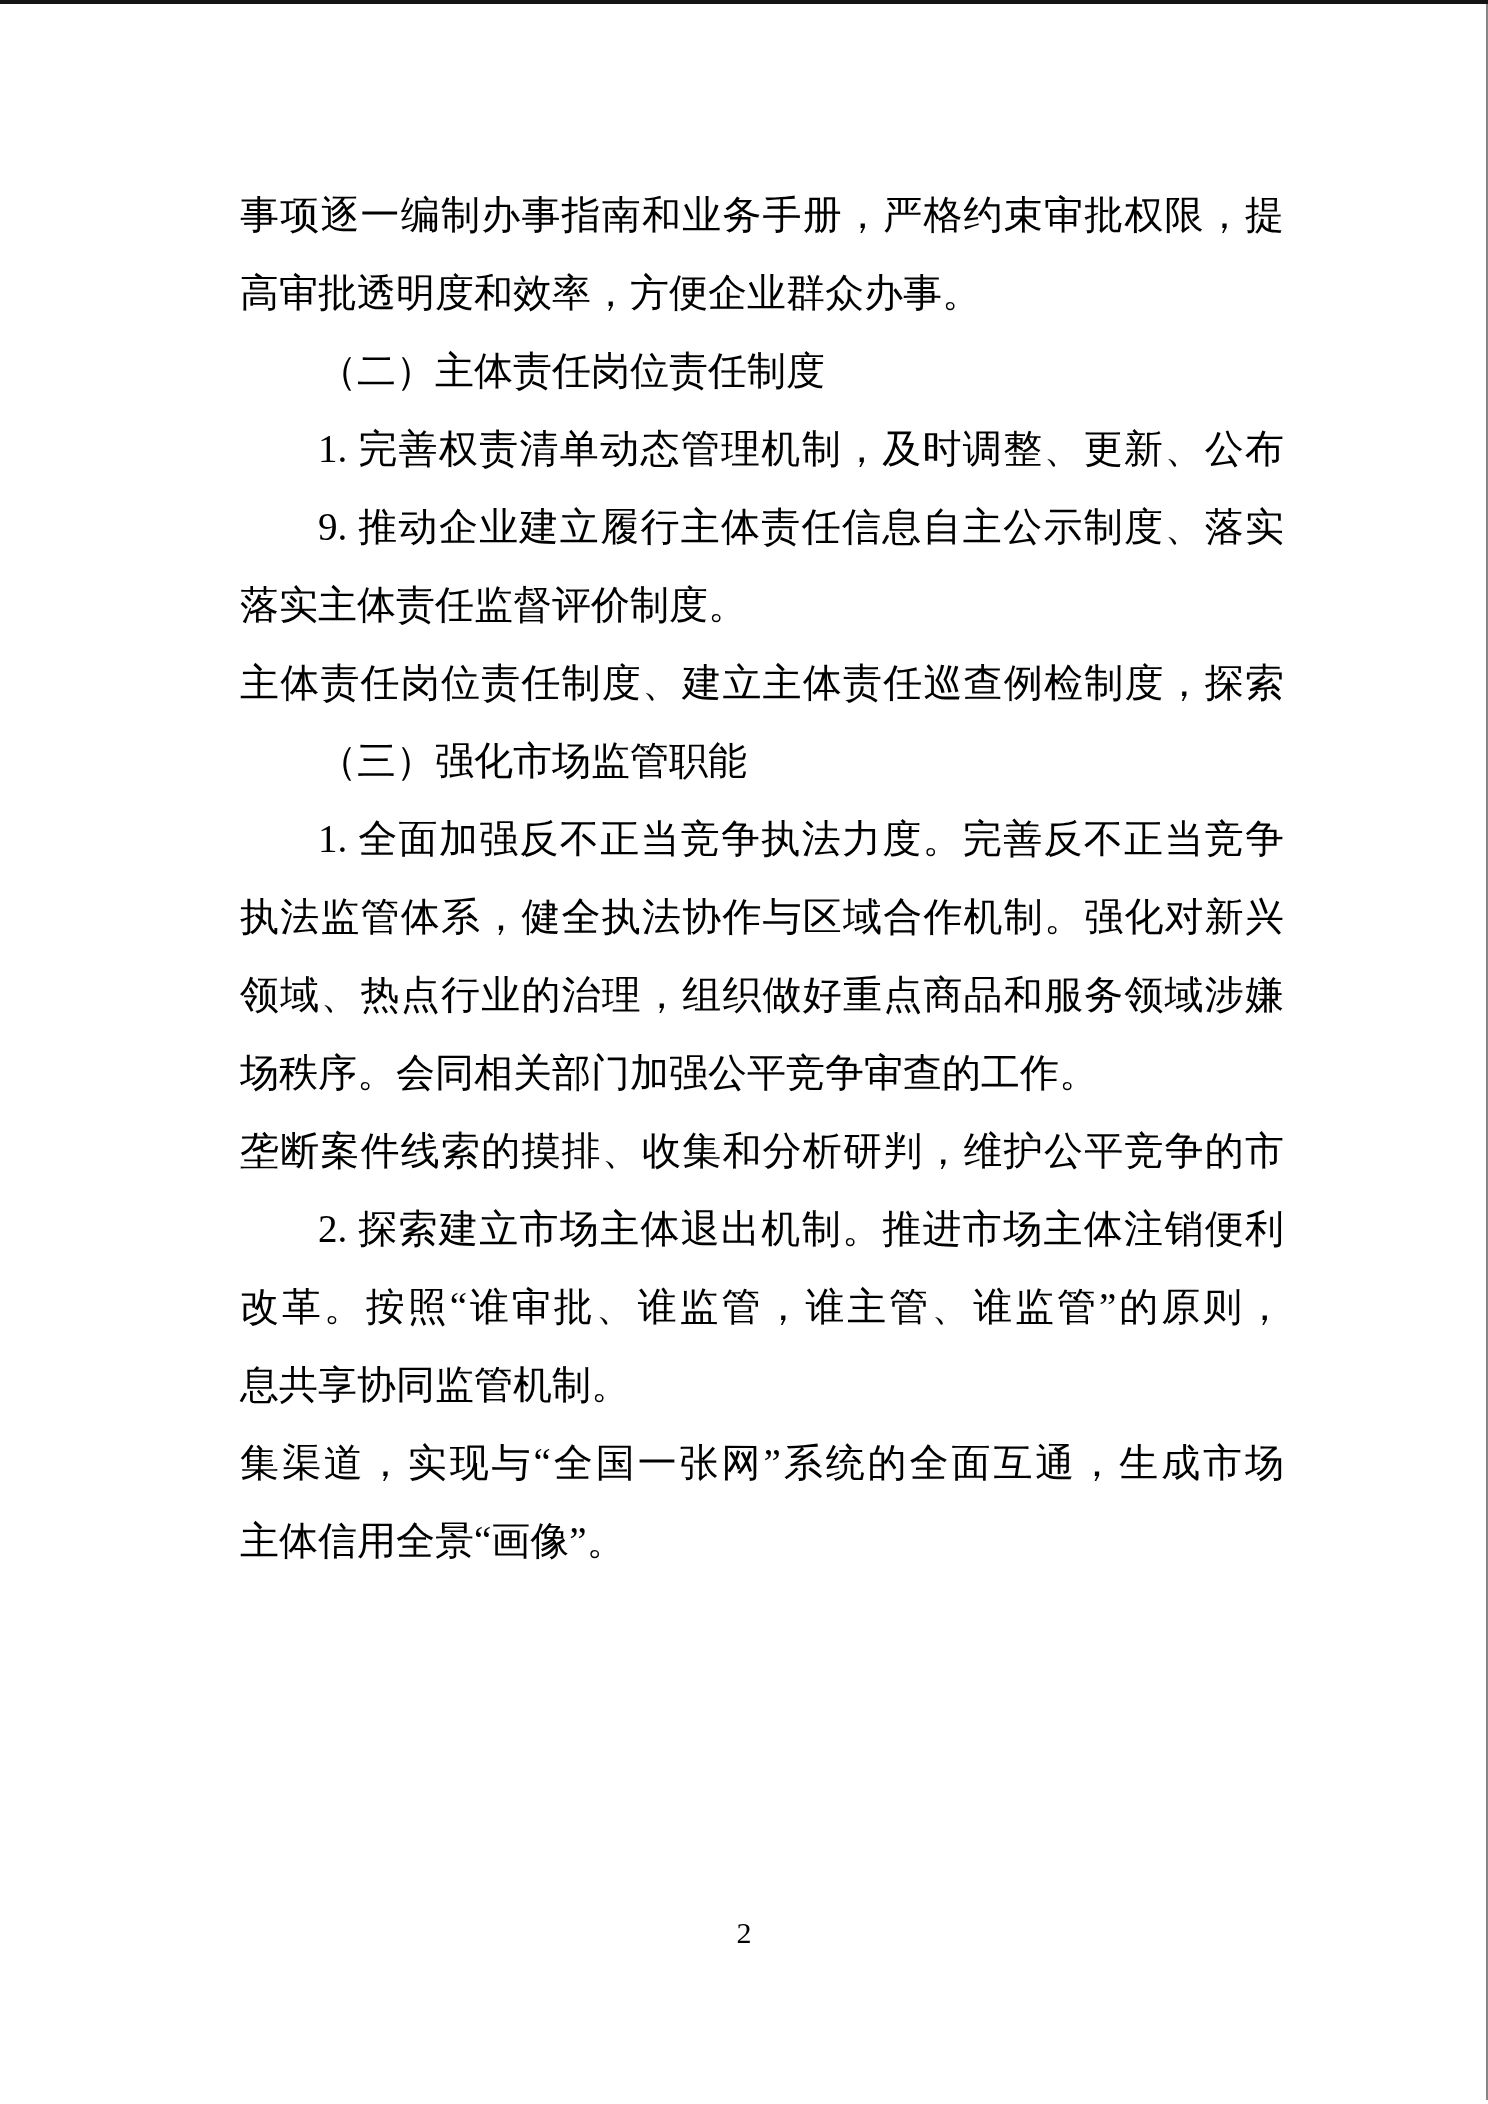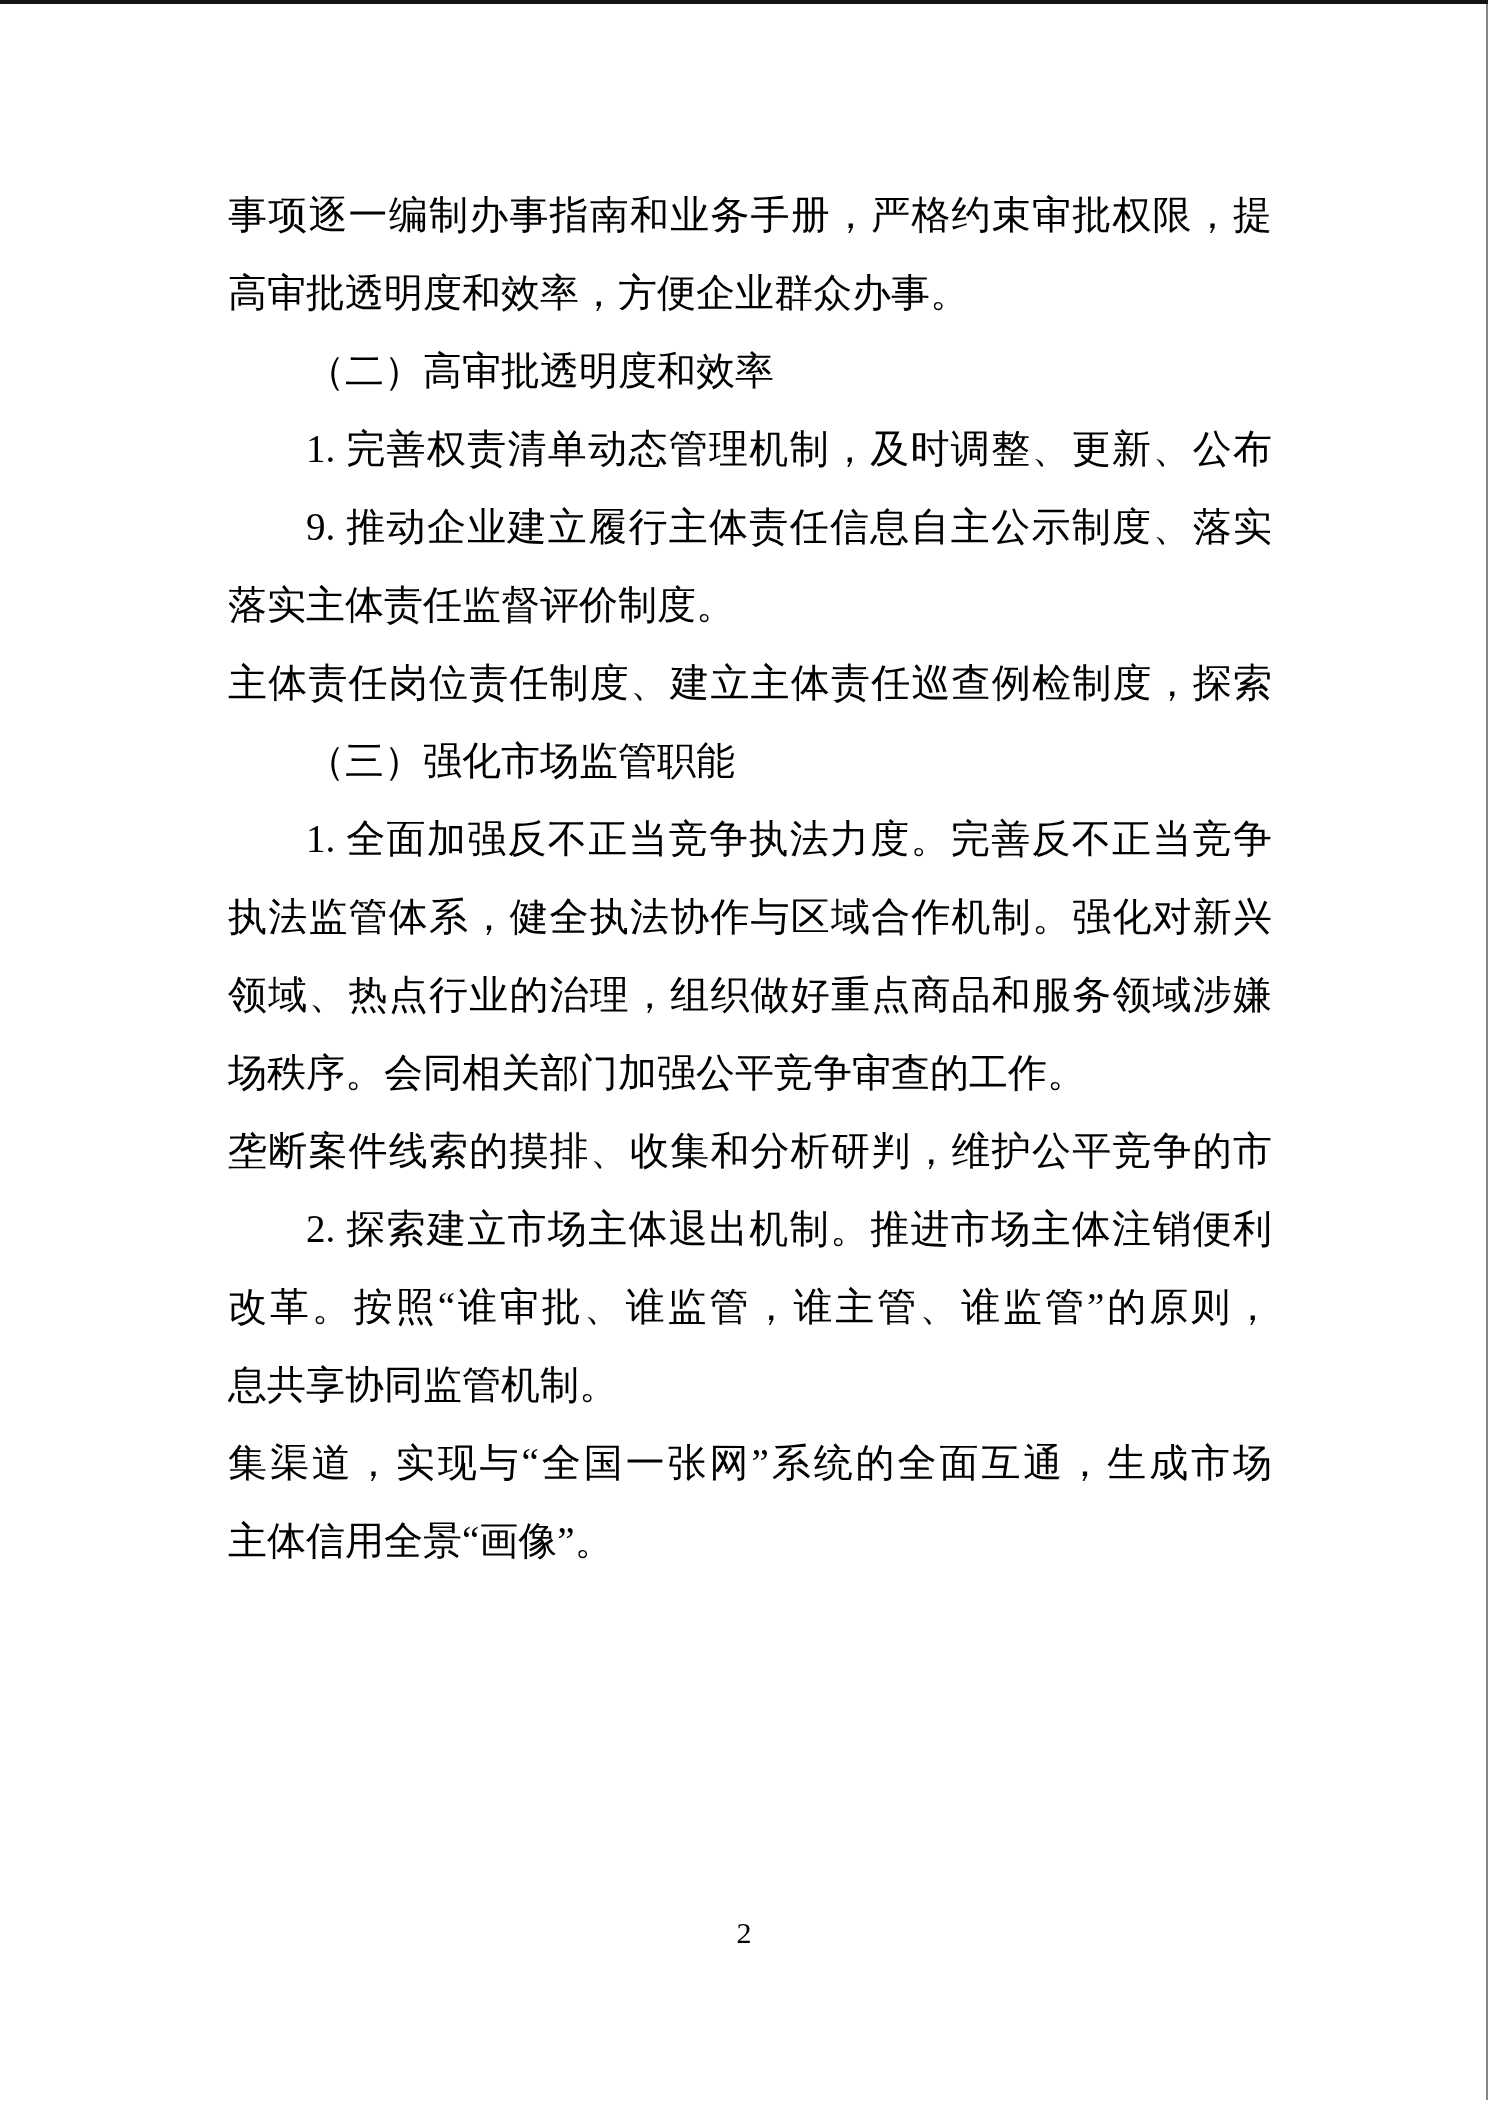--- a/index.html
+++ b/index.html
@@ -26,21 +26,21 @@
   .right-line {
     position: absolute;
     top: 4px;
     right: 0;
     width: 2px;
     height: 2096px;
     background: #868686;
   }
   .content {
     position: absolute;
-    left: 228px;
+    left: 240px;
     top: 176px;
     width: 1044px;
   }
   .line {
     margin: 0;
     padding: 0;
     height: 78px;
     line-height: 78px;
     font-size: 39px;
     color: #000000;
@@ -67,21 +67,21 @@
 </style>
 </head>
 <body>
 
 <div class="top-bar"></div>
 <div class="right-line"></div>
 
 <main class="content">
   <p class="line justify">事项逐一编制办事指南和业务手册，严格约束审批权限，提</p>
   <p class="line">高审批透明度和效率，方便企业群众办事。</p>
-  <p class="line indent">（二）高审批透明度和效率</p>
+  <p class="line indent">（二）主体责任岗位责任制度</p>
   <p class="line indent justify">1. 完善权责清单动态管理机制，及时调整、更新、公布</p>
   <p class="line indent justify">9. 推动企业建立履行主体责任信息自主公示制度、落实</p>
   <p class="line">落实主体责任监督评价制度。</p>
   <p class="line justify">主体责任岗位责任制度、建立主体责任巡查例检制度，探索</p>
   <p class="line indent">（三）强化市场监管职能</p>
   <p class="line indent justify">1. 全面加强反不正当竞争执法力度。完善反不正当竞争</p>
   <p class="line justify">执法监管体系，健全执法协作与区域合作机制。强化对新兴</p>
   <p class="line justify">领域、热点行业的治理，组织做好重点商品和服务领域涉嫌</p>
   <p class="line">场秩序。会同相关部门加强公平竞争审查的工作。</p>
   <p class="line justify">垄断案件线索的摸排、收集和分析研判，维护公平竞争的市</p>

